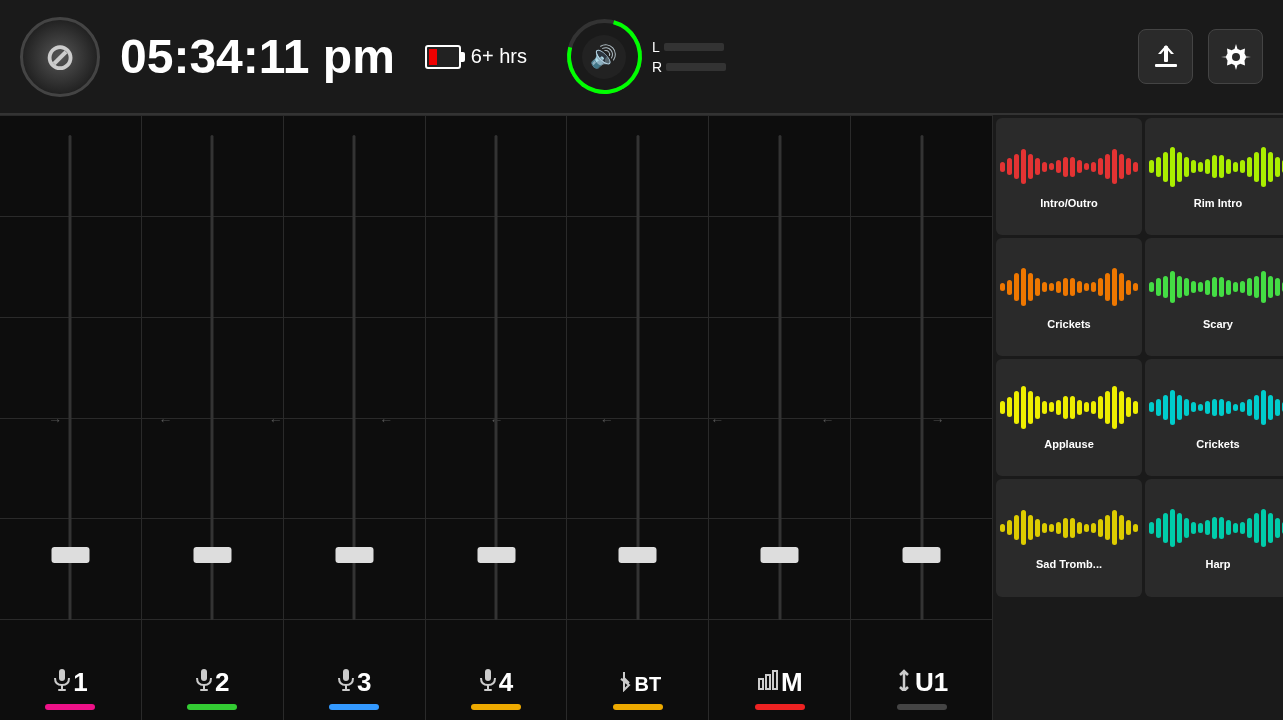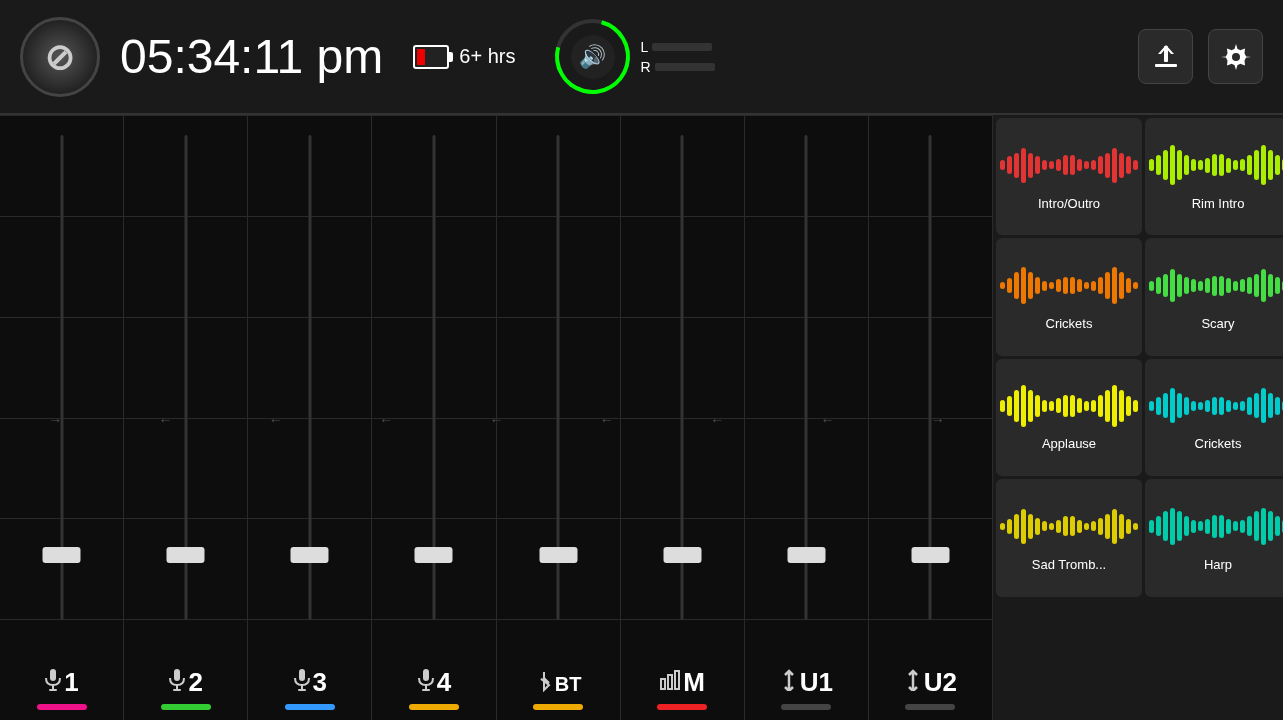--- a/index.html
+++ b/index.html
@@ -37,21 +37,21 @@
       color: #ccc;
       cursor: pointer;
       flex-shrink: 0;
     }
     .time-section {
       margin-left: 20px;
       flex-shrink: 0;
     }
     .time-display {
       font-size: 48px;
-      font-weight: normal;
+      font-weight: bold;
       color: #fff;
       line-height: 1;
     }
     .date-display {
       font-size: 22px;
       color: #ccc;
       margin-top: 4px;
     }
     .battery-section {
       margin-left: 30px;
@@ -301,22 +301,22 @@
       align-items: center;
       justify-content: center;
       gap: 8px;
       cursor: pointer;
       border: none;
       color: #fff;
       padding: 8px 4px;
       position: relative;
     }
     .sfx-label {
-      font-size: 13px;
-      font-weight: 400;
+      font-size: 11px;
+      font-weight: 700;
     }
     .waveform {
       display: flex;
       align-items: center;
       gap: 2px;
       height: 45px;
     }
     .waveform-bar {
       width: 5px;
       border-radius: 3px;
@@ -501,34 +501,20 @@
         <div class="channel">
           <div class="channel-fader-track">
             <div class="channel-fader-handle" style="bottom: auto; top: 85%;"></div>
           </div>
           <div class="channel-label-area">
             <div class="channel-icon-num">
               <span><svg width="18" height="22" viewBox="0 0 18 22" fill="#ccc">
                   <path d="M9 2 L9 20 M5 6 L9 2 L13 6 M5 18 L9 22 L13 18" stroke="#ccc" stroke-width="2.5" fill="none"></path>
                 </svg></span>
               <span style="font-size: 26px; font-weight: bold;">U1</span>
-            </div>
-            <div class="channel-color-bar" style="background: rgb(68, 68, 68);"></div>
-          </div>
-        </div>
-        <div class="channel">
-          <div class="channel-fader-track">
-            <div class="channel-fader-handle" style="bottom: auto; top: 85%;"></div>
-          </div>
-          <div class="channel-label-area">
-            <div class="channel-icon-num">
-              <span><svg width="18" height="22" viewBox="0 0 18 22" fill="#ccc">
-                  <path d="M9 2 L9 20 M5 6 L9 2 L13 6 M5 18 L9 22 L13 18" stroke="#ccc" stroke-width="2.5" fill="none"></path>
-                </svg></span>
-              <span style="font-size: 26px; font-weight: bold;">U2</span>
             </div>
             <div class="channel-color-bar" style="background: rgb(68, 68, 68);"></div>
           </div>
         </div>
       </div>
   </div>
 
   <div class="sfx-panel" id="sfx-panel">
       <div class="sfx-btn">
         <div class="waveform">

